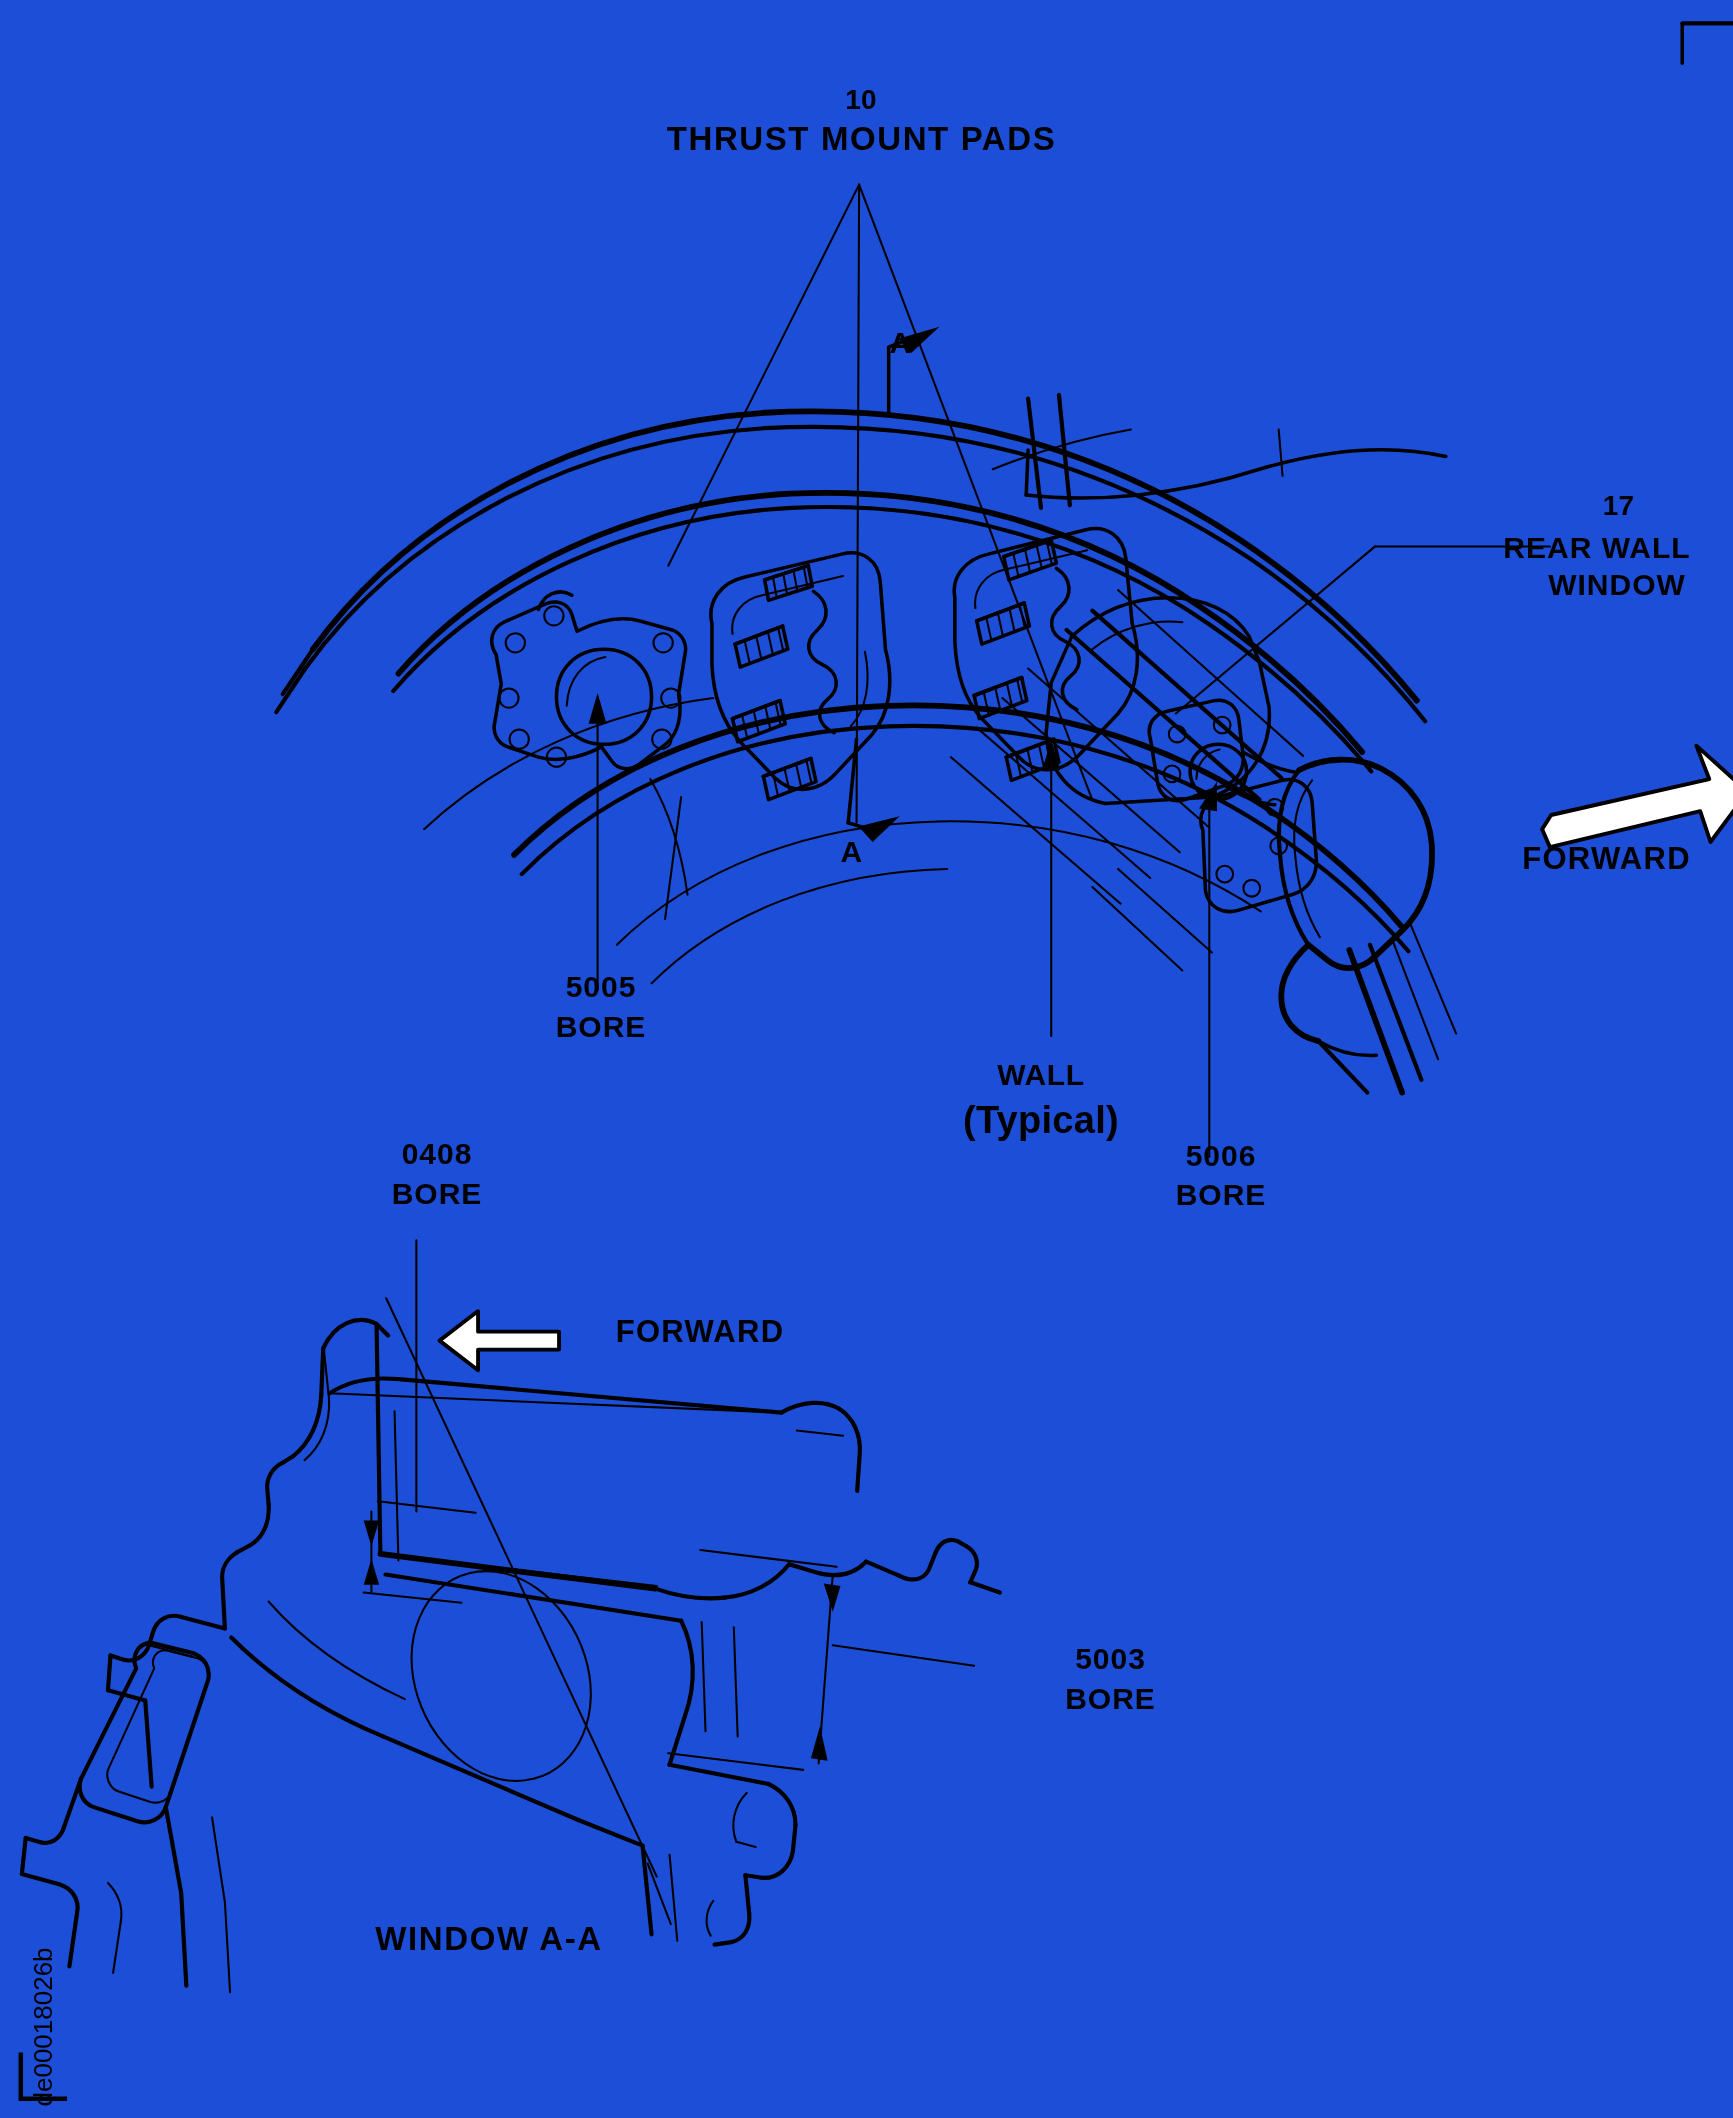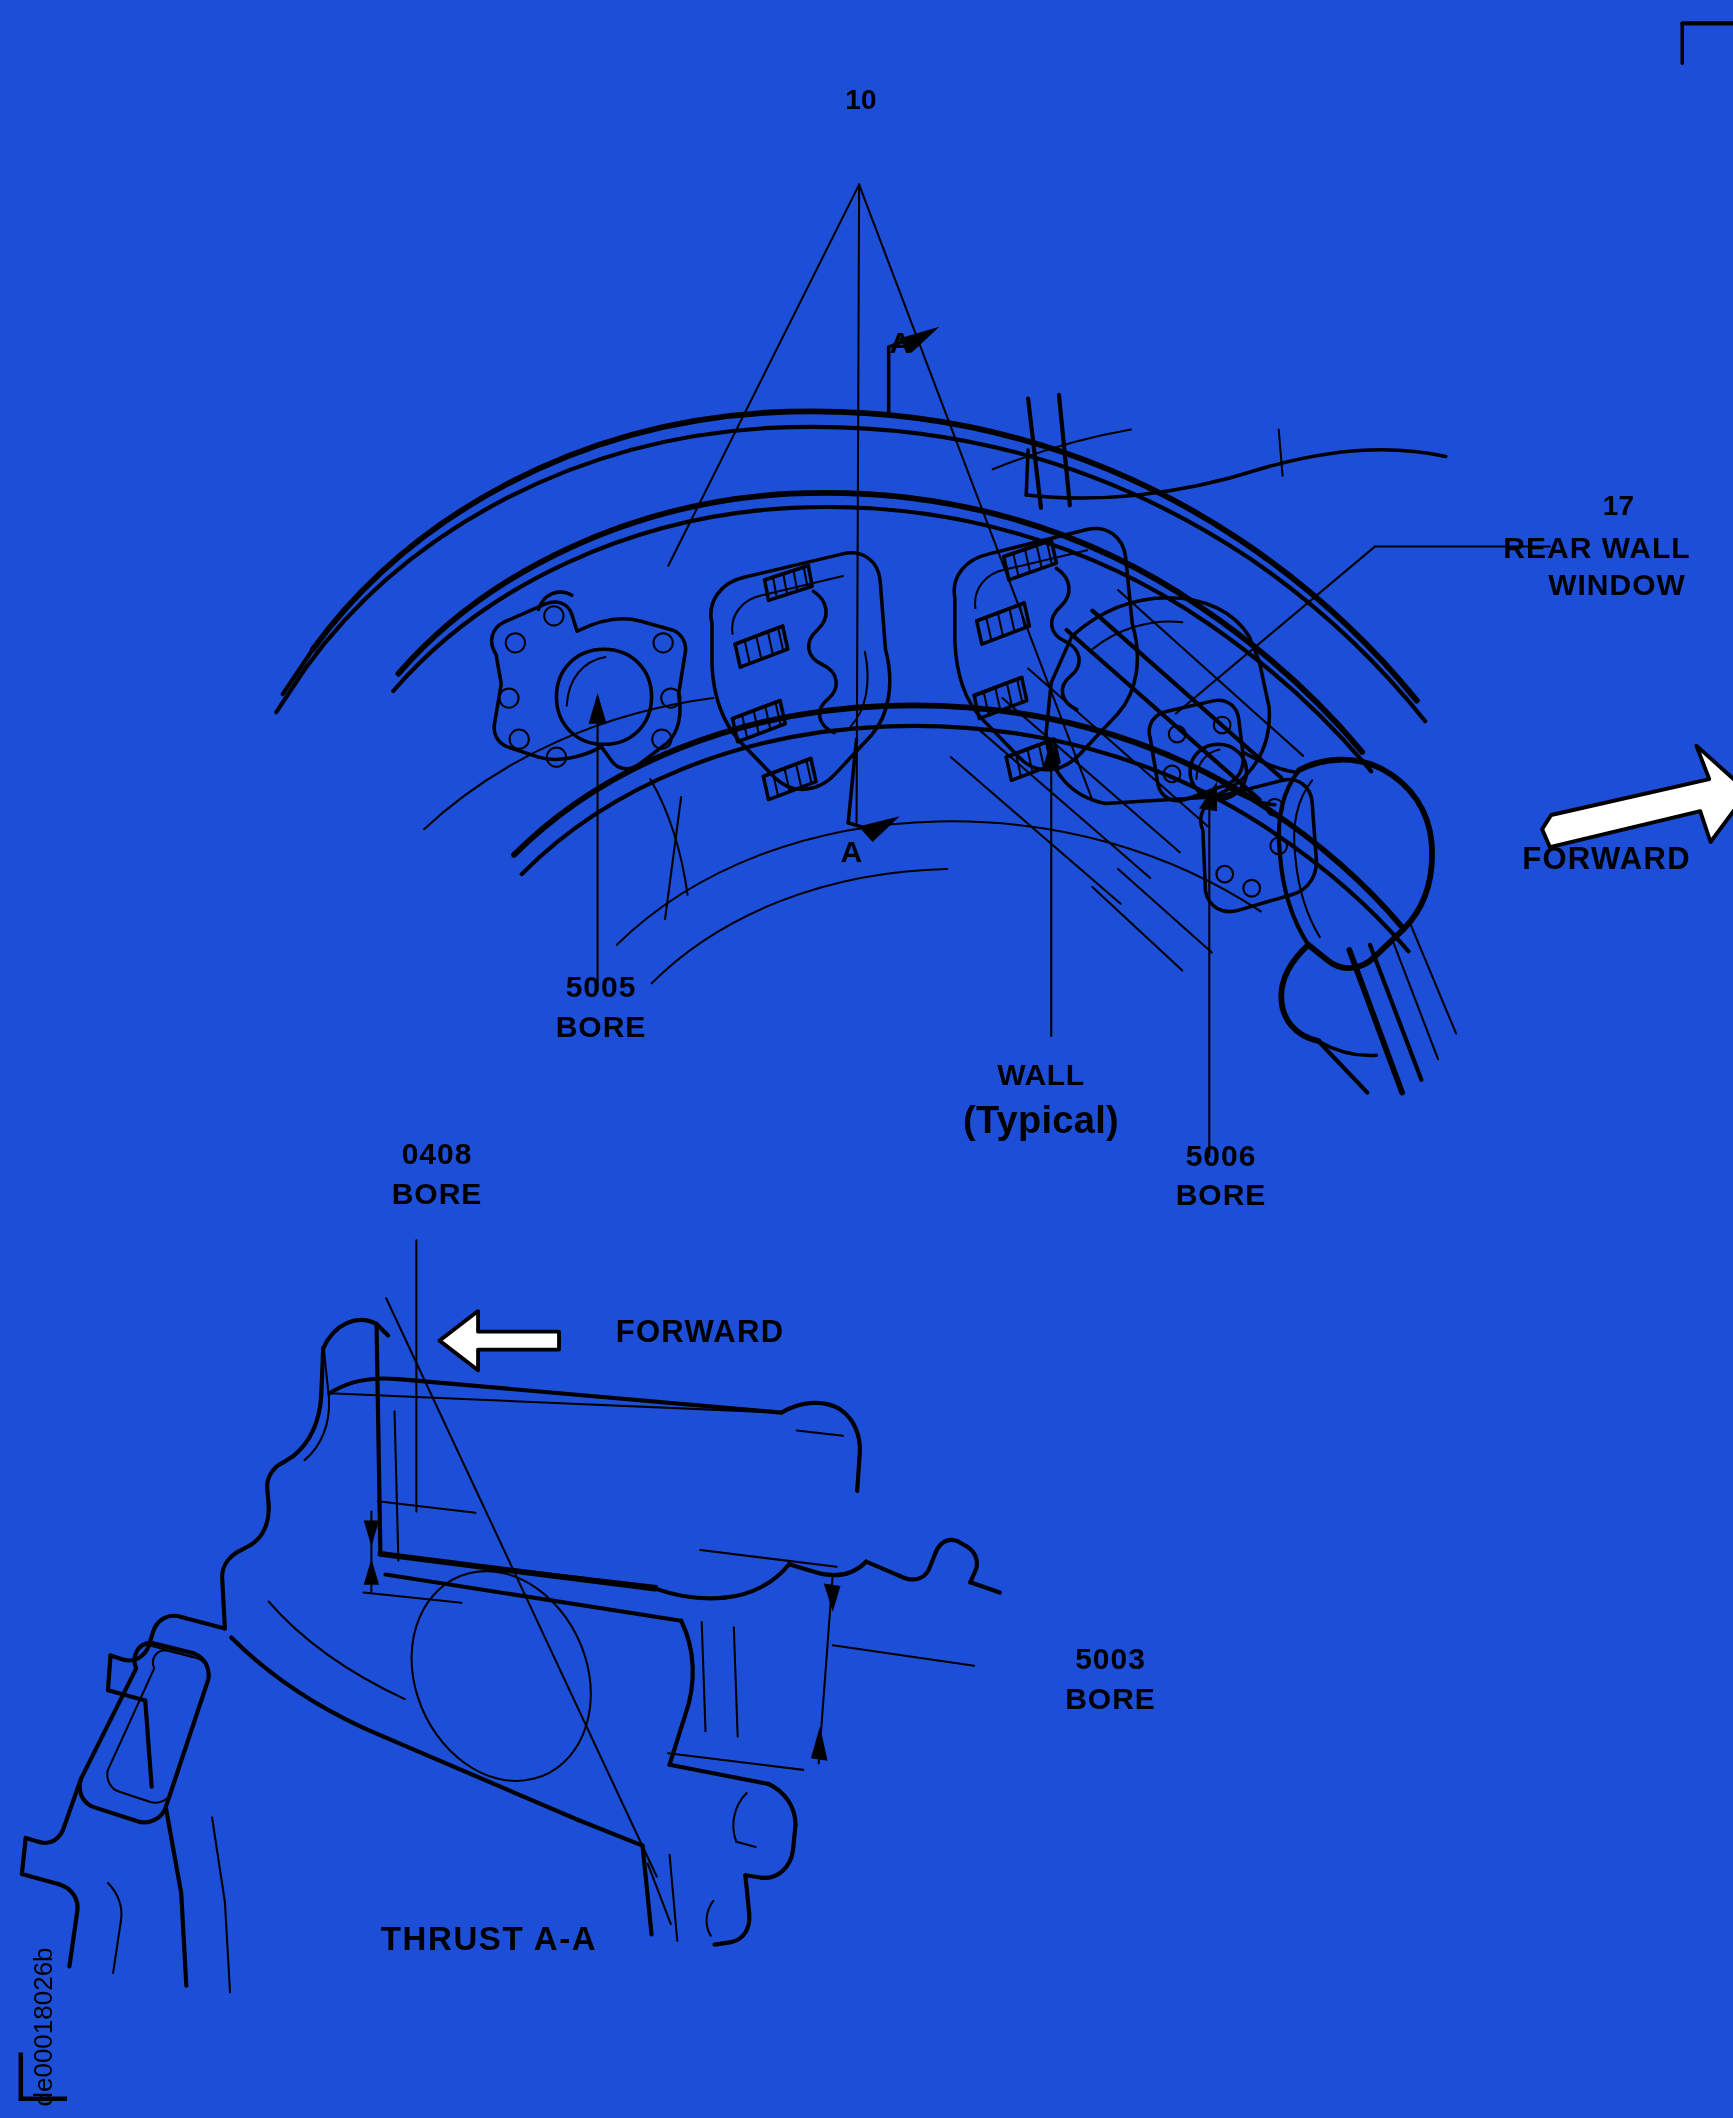--- a/index.html
+++ b/index.html
@@ -522,20 +522,21 @@
                  L684,2086
                  L744,2132
                  L744,2100
                  L870,2100 Z"></path>
       </g>
     </g>
 
   </svg>
 
   <div class="lbl lbl-c t-title-num" style="left:739px; top:84px; width:244px;">10</div>
+  <div class="lbl lbl-c t-title" style="left:585px; top:121px; width:553px;">THRUST MOUNT PADS</div>
 
   <div class="lbl lbl-c t-sec-mark" style="left:878px; top:326px; width:45px;">A</div>
   <div class="lbl lbl-c t-sec-mark" style="left:829px; top:835px; width:45px;">A</div>
 
   <div class="lbl lbl-l t-title-num" style="left:1554px; top:490px; width:129px;">17</div>
   <div class="lbl lbl-l t-callout" style="left:1449px; top:531px; width:296px;">REAR WALL</div>
   <div class="lbl lbl-l t-callout" style="left:1469px; top:568px; width:296px;">WINDOW</div>
 
   <div class="lbl lbl-c t-forward" style="left:1478px; top:842px; width:257px;">FORWARD</div>
 
@@ -549,21 +550,21 @@
   <div class="lbl lbl-c t-callout" style="left:1131px; top:1178px; width:180px;">BORE</div>
 
   <div class="lbl lbl-c t-callout" style="left:347px; top:1137px; width:180px;">0408</div>
   <div class="lbl lbl-c t-callout" style="left:347px; top:1177px; width:180px;">BORE</div>
 
   <div class="lbl lbl-l t-forward" style="left:565px; top:1315px; width:270px;">FORWARD</div>
 
   <div class="lbl lbl-l t-callout" style="left:1014px; top:1642px; width:193px;">5003</div>
   <div class="lbl lbl-l t-callout" style="left:1014px; top:1682px; width:193px;">BORE</div>
 
-  <div class="lbl lbl-l t-section" style="left:296px; top:1921px; width:386px;">THRUST A-A</div>
+  <div class="lbl lbl-l t-section" style="left:296px; top:1921px; width:386px;">WINDOW A-A</div>
 
   <div id="doc-id-wrap">
     <svg width="58" height="212" viewBox="0 0 90 330">
       <path d="M12,250 L12,322 L84,322" fill="none" stroke="#000" stroke-width="7"></path>
     </svg>
     <div id="doc-id-text" class="t-docid">de00018026b</div>
   </div>
 
 </div>
 

